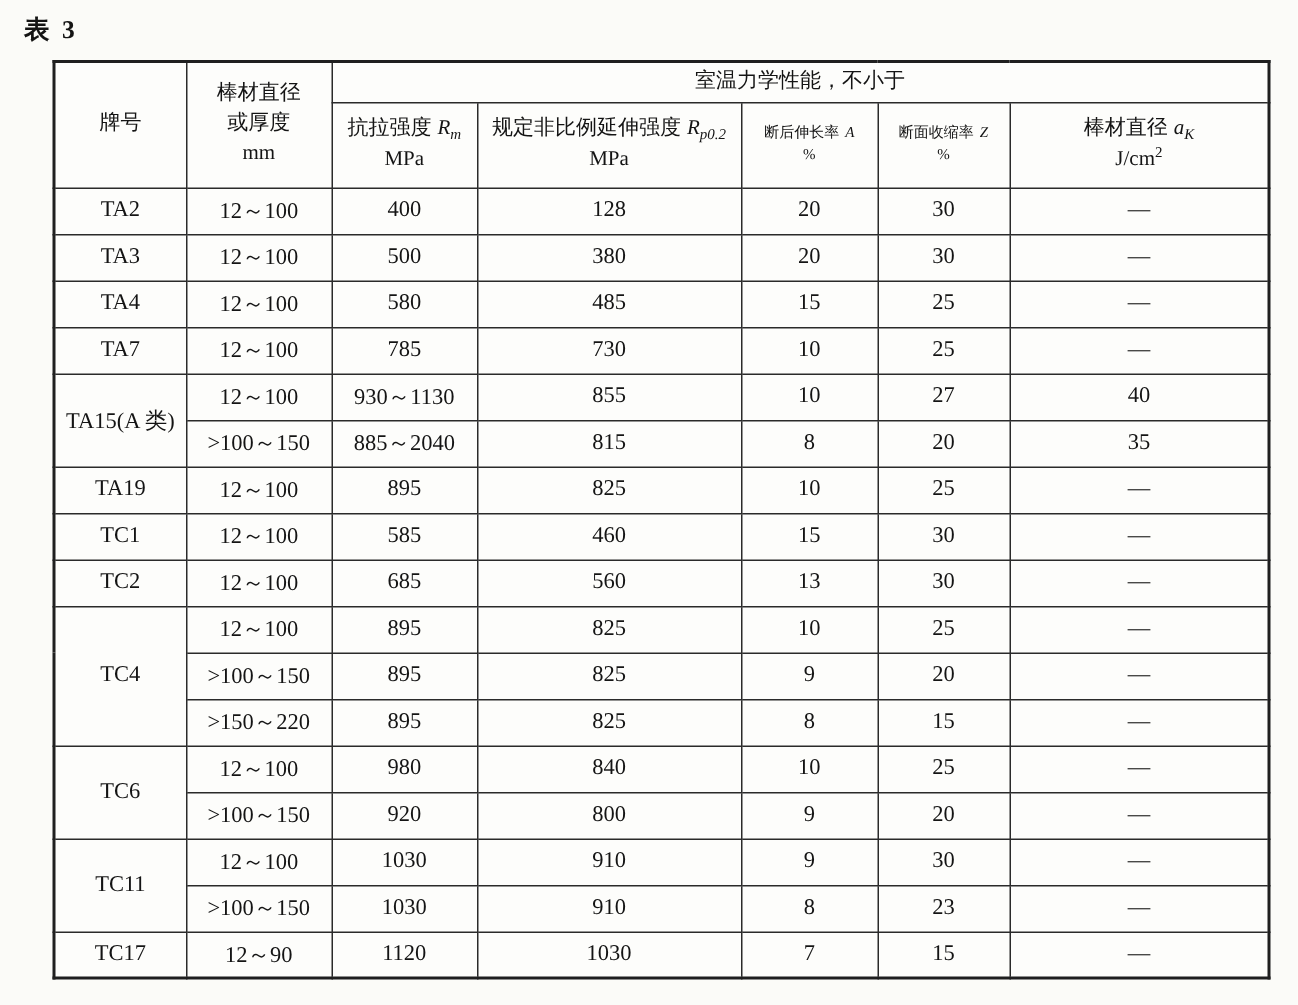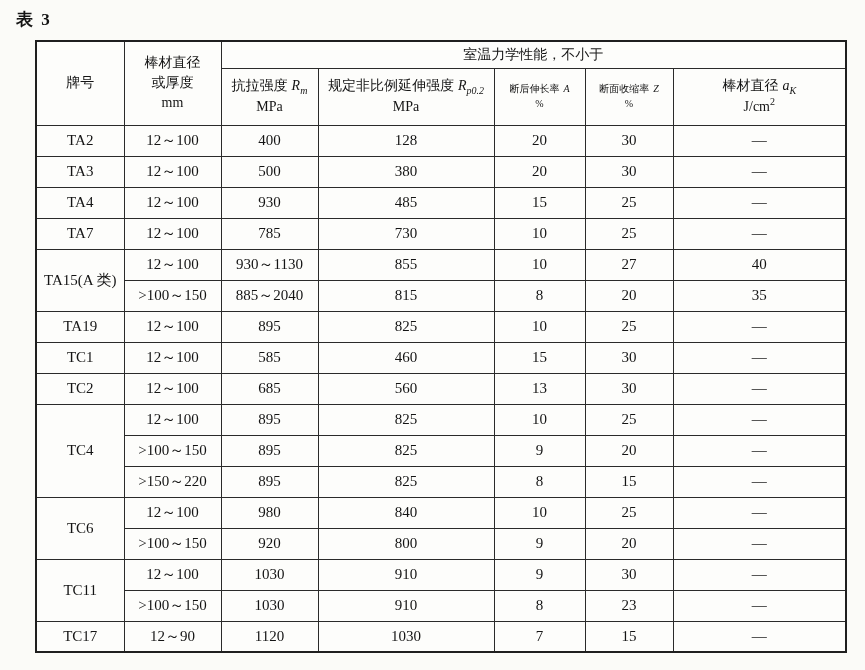--- a/index.html
+++ b/index.html
@@ -143,21 +143,21 @@
           <td>12～100</td>
           <td>500</td>
           <td>380</td>
           <td>20</td>
           <td>30</td>
           <td>—</td>
         </tr>
         <tr>
           <td rowspan="1">TA4</td>
           <td>12～100</td>
-          <td>930</td>
+          <td>580</td>
           <td>485</td>
           <td>15</td>
           <td>25</td>
           <td>—</td>
         </tr>
         <tr>
           <td rowspan="1">TA7</td>
           <td>12～100</td>
           <td>785</td>
           <td>730</td>

